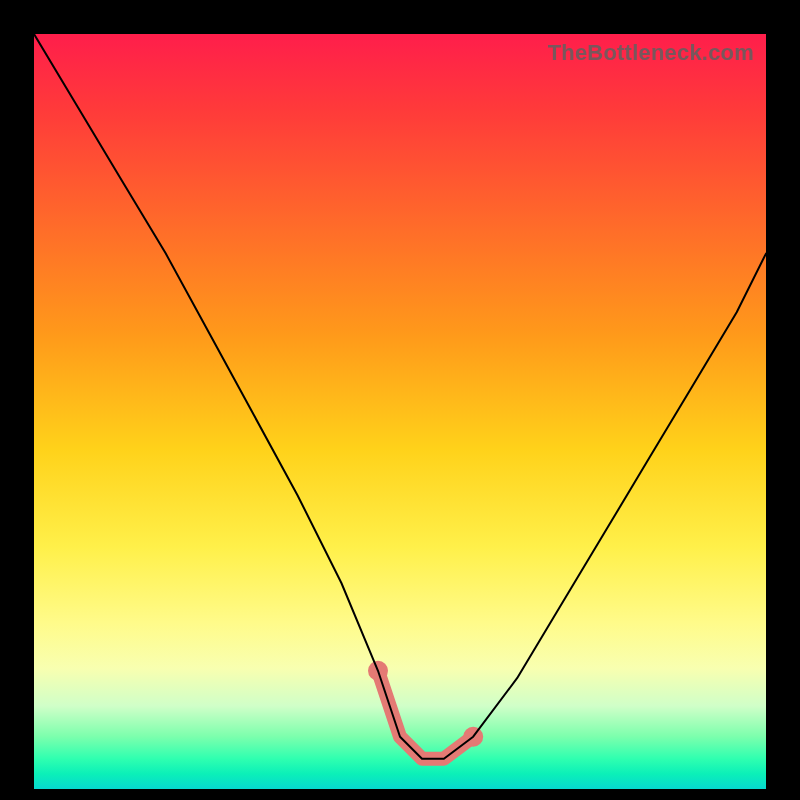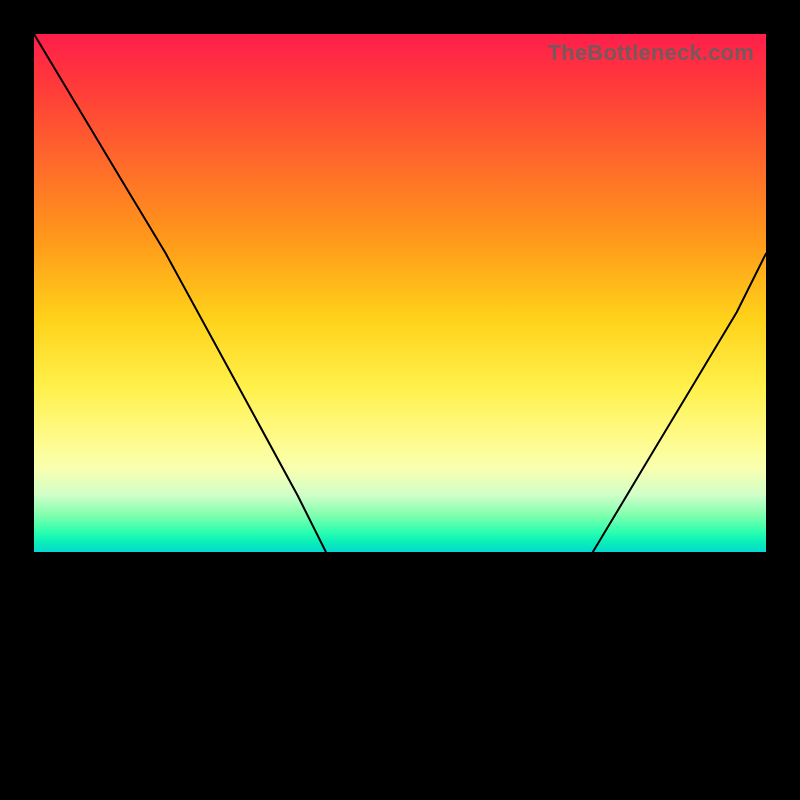--- a/index.html
+++ b/index.html
@@ -17,21 +17,21 @@
     top: 0;
     width: 800px;
     height: 800px;
     background: #000;
   }
   .plot {
     position: absolute;
     left: 34px;
     top: 34px;
     width: 732px;
-    height: 518px;
+    height: 755px;
     background: linear-gradient(to bottom,
       #ff1e4b 0%,
       #ff3a3a 10%,
       #ff6a2a 25%,
       #ff9a1a 40%,
       #ffd21a 55%,
       #fff04a 68%,
       #fffb8a 78%,
       #f8ffb0 84%,
       #d0ffc8 89%,

